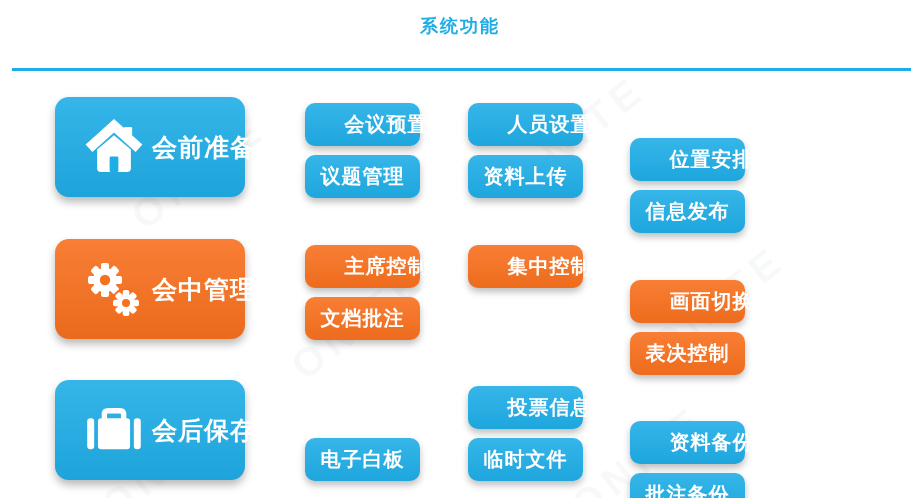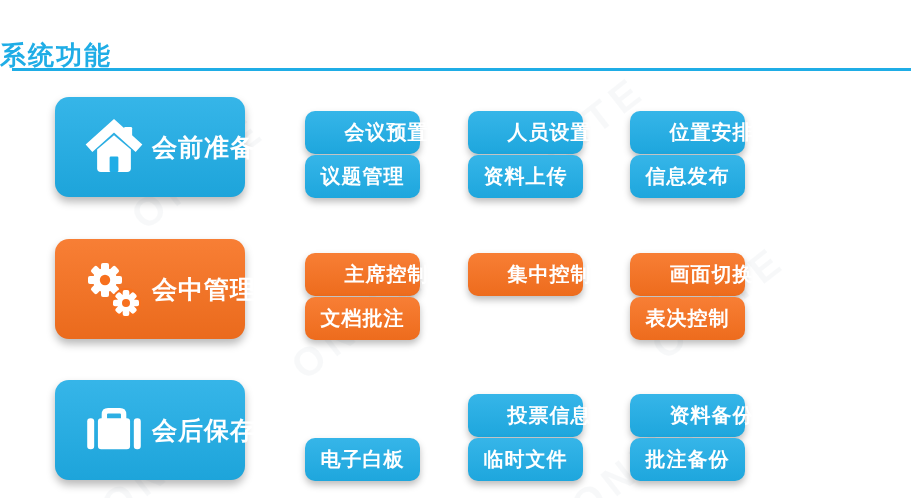--- a/index.html
+++ b/index.html
@@ -1,42 +1,42 @@
 <!DOCTYPE html>
 <html style="--blue: #1FADE6; --orange: #F7701E; --text: #FFFFFF;"><head>
 <meta charset="utf-8">
 <style>
   * { margin:0; padding:0; box-sizing:border-box; }
   html,body { background:#ffffff; }
   body { font-family:"Liberation Sans","DejaVu Sans",sans-serif; }
   .stage { position:relative; width:920px; height:498px; background:#ffffff; overflow:hidden; }
 
-  .title { position:absolute; top:38px; left:0; width:100%; text-align:left;
-           font-size:26px; font-weight:bold; color:var(--blue); letter-spacing:2px; }
+  .title { position:absolute; top:14px; left:0; width:100%; text-align:center;
+           font-size:18px; font-weight:bold; color:var(--blue); letter-spacing:2px; }
   .divider { position:absolute; top:68px; left:12px; right:9px; height:3px; background:var(--blue); }
 
   .group { position:absolute; left:0; width:100%; height:110px; }
   .g1 { top:95px; } .g2 { top:237px; } .g3 { top:378px; }
 
   .cat { position:absolute; left:55px; top:2px; width:190px; height:100px;
          border-radius:14px; display:flex; align-items:center; padding-left:29px; gap:8px;
          box-shadow:0 5px 9px rgba(0,0,0,.28);
          background-image:linear-gradient(180deg,rgba(255,255,255,.10),rgba(0,0,0,.05)); }
   .cat-label { color:#fff; font-weight:bold; font-size:25px; letter-spacing:1px; white-space:nowrap; }
   .icon { width:60px; height:62px; display:flex; align-items:center; justify-content:center; flex:0 0 auto; }
   .icon svg { width:100%; height:100%; display:block; }
 
   .btn { position:absolute; width:115px; height:43px; border-radius:10px;
          display:flex; align-items:center; justify-content:center;
          color:#fff; font-weight:bold; font-size:20px; letter-spacing:1px; white-space:nowrap;
          box-shadow:0 4px 7px rgba(0,0,0,.26);
          background-image:linear-gradient(180deg,rgba(255,255,255,.10),rgba(0,0,0,.04));
          cursor:pointer; }
-  .c0 { left:305px; } .c1 { left:468px; } .c2 { left:630px; }
-  .r0 { top:16px;padding-left:48px; } .r1 { top:60px; }
+  .c0 { left:305px; } .c1 { left:468px; } .c2 { left:630px;margin-top:35px; }
+  .r0 { top:8px;padding-left:48px; } .r1 { top:60px; }
 
   .blue   { background-color:var(--blue); }
   .orange { background-color:var(--orange);text-align:right; }
 
   .wm { position:absolute; color:#7d93a3; opacity:.055; font-size:40px; font-weight:bold;
         letter-spacing:7px; transform:rotate(-38deg); white-space:nowrap; pointer-events:none; }
 </style>
 </head>
 <body>
 

